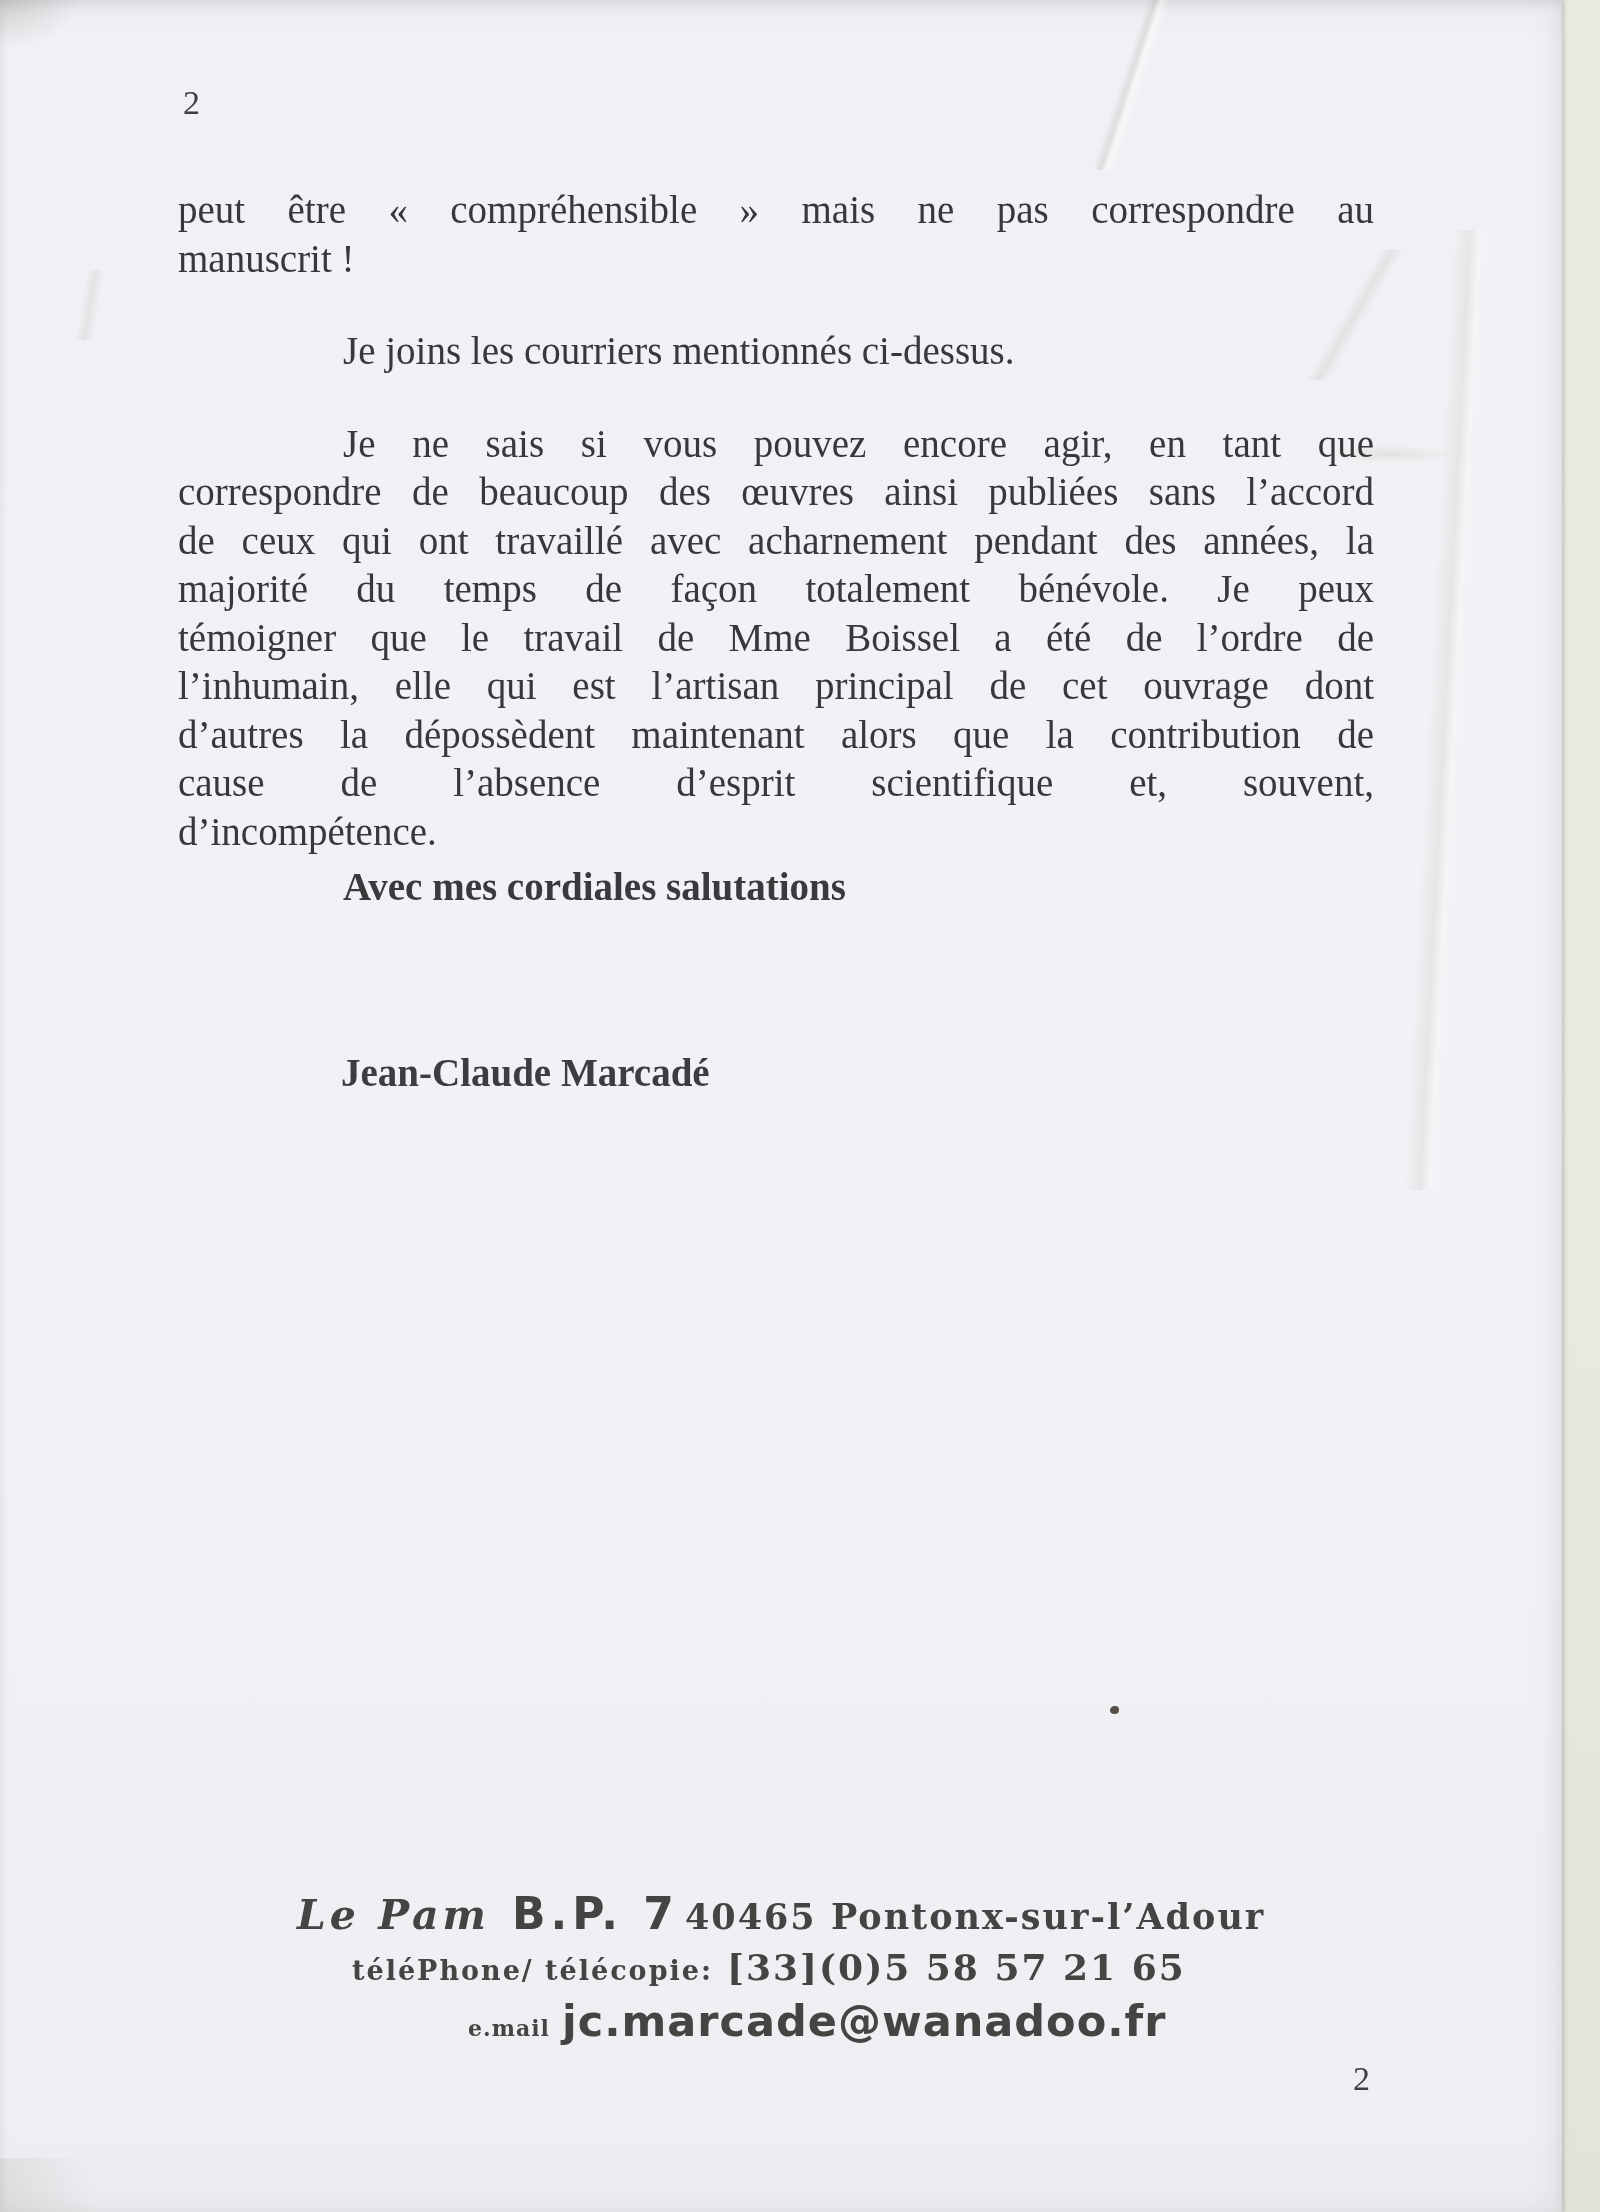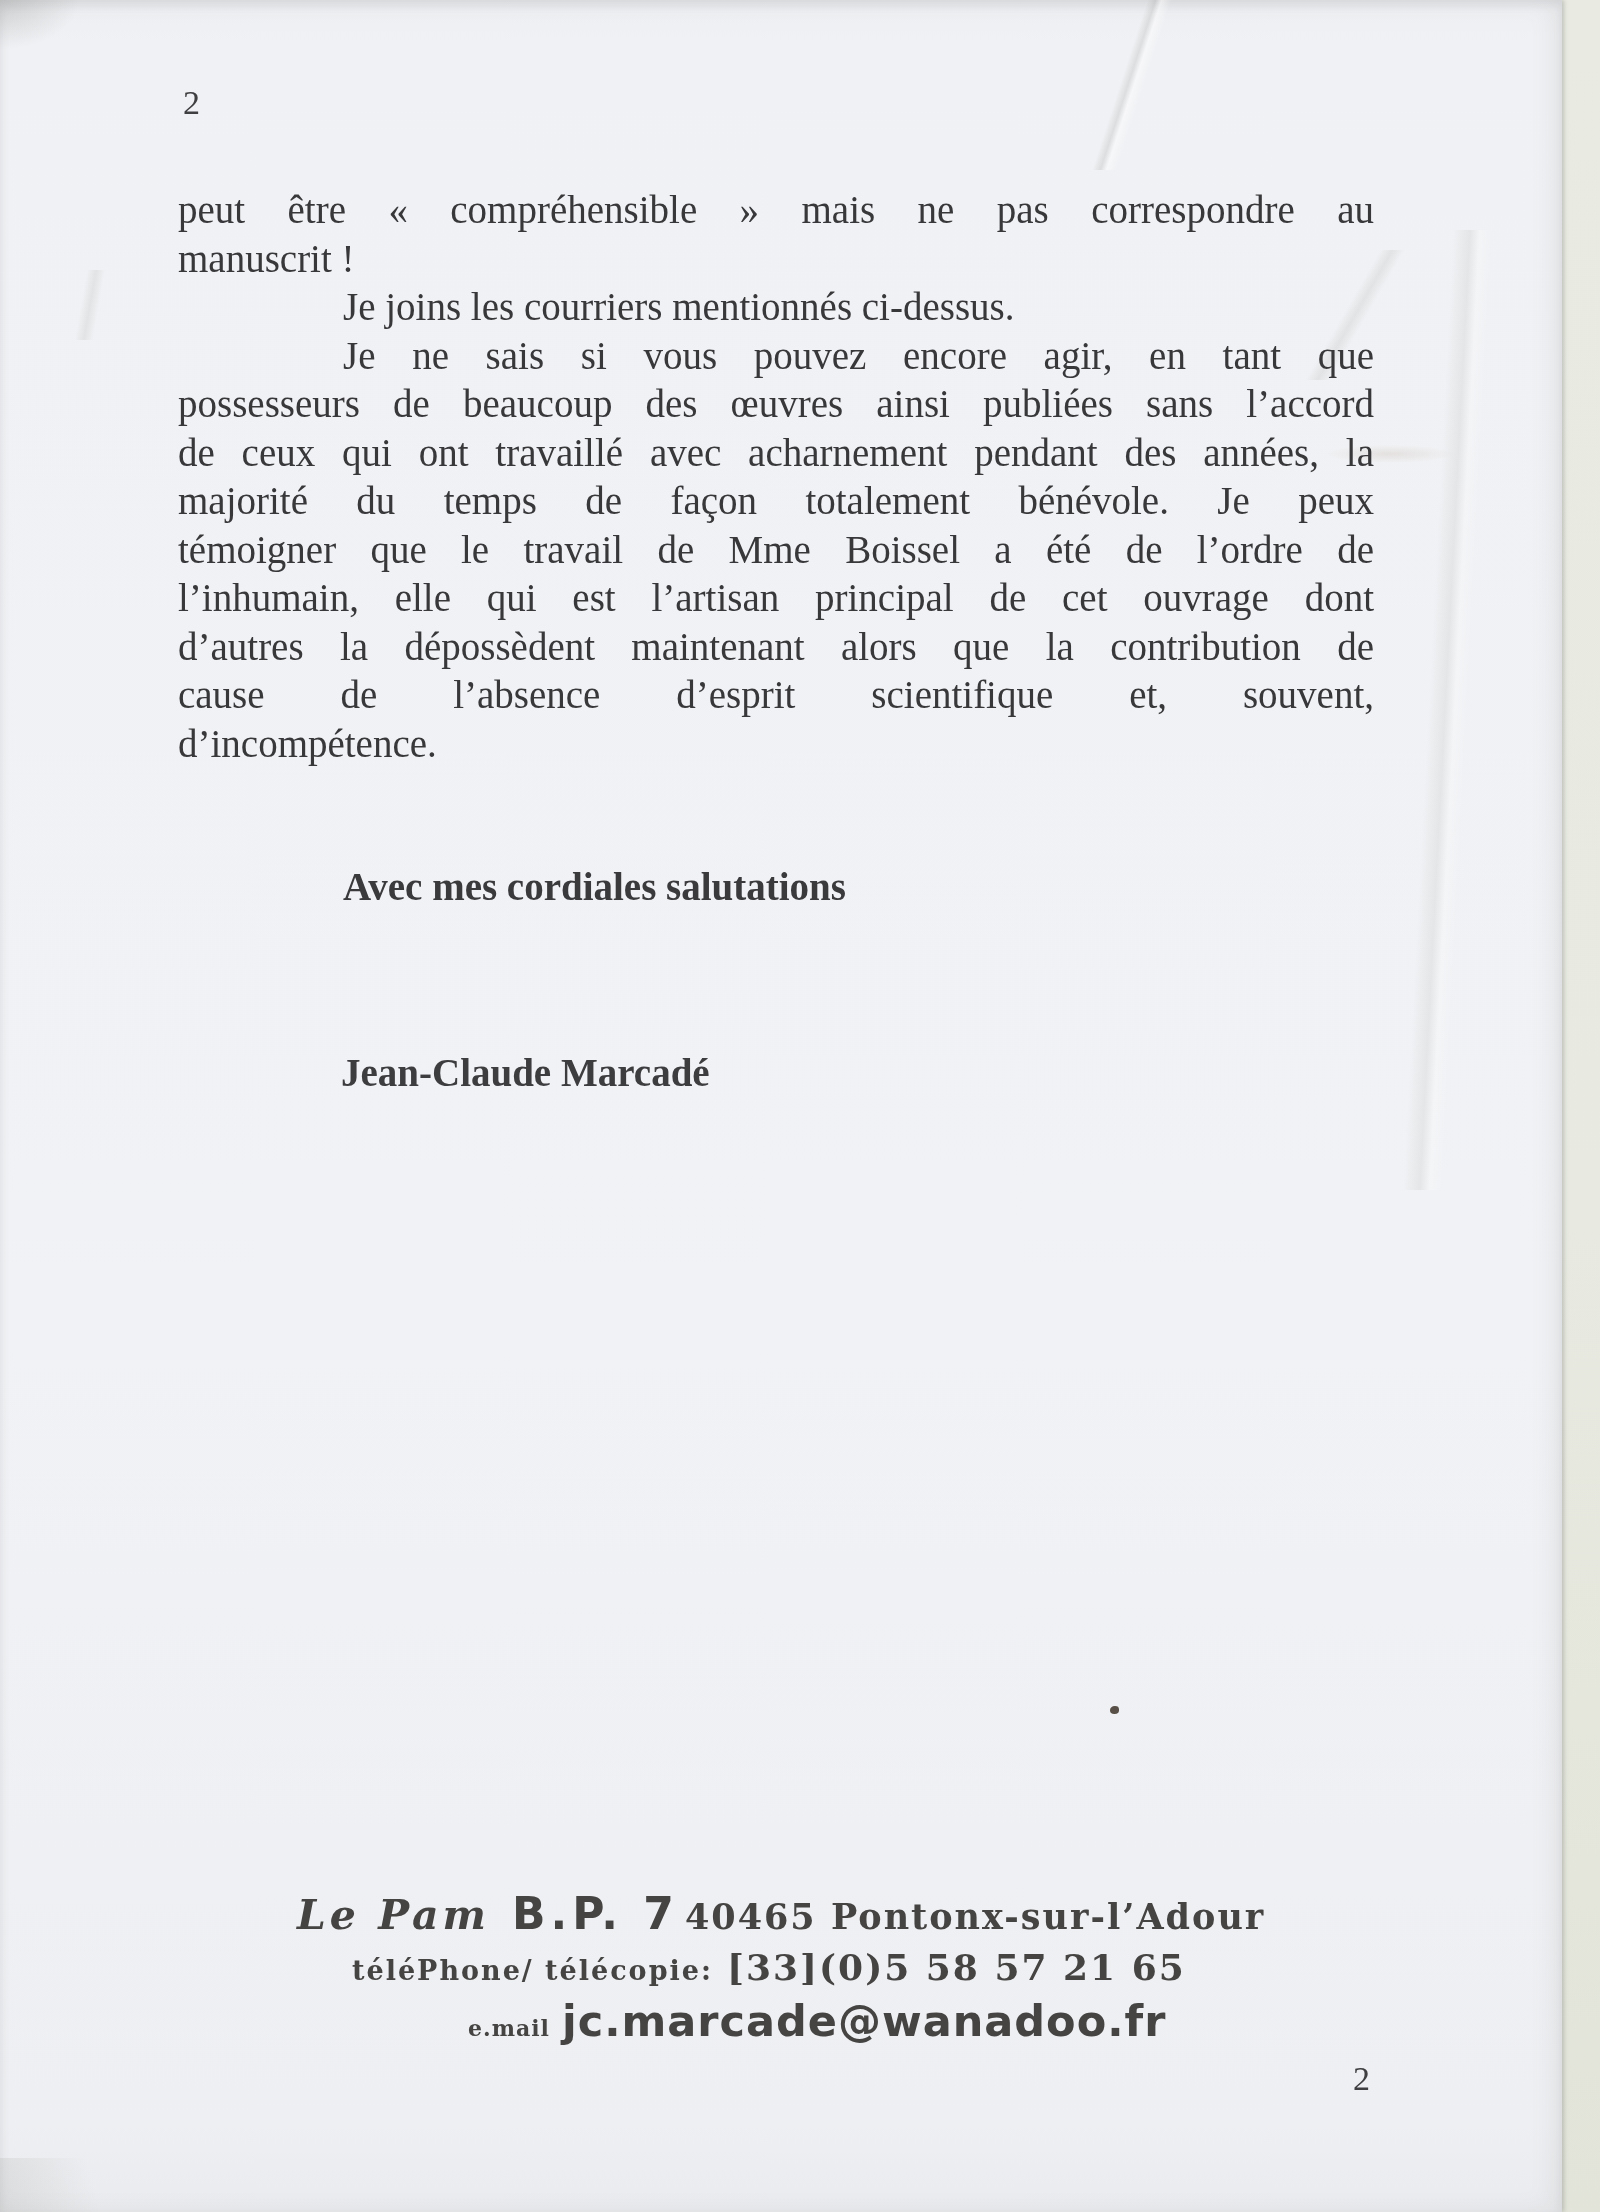--- a/index.html
+++ b/index.html
@@ -40,21 +40,21 @@
   .page-num{position:absolute;font-size:34px;color:#3f3f42;font-weight:400;}
   .page-num.top{left:183px;top:84px;}
   .page-num.bottom{left:1353px;top:2060px;}
 
   .body-text{
     position:absolute;left:178px;top:186px;width:1196px;
     font-size:39px;font-weight:400;color:#38383b;
   }
   .line{line-height:48.5px;white-space:normal;}
   .line.just{text-align:justify;text-align-last:justify;text-justify:inter-word;}
-  .line.ind{padding-left:165px;}
+  .line.ind{padding-left:165px;margin-top:44px;}
 
   .closing{position:absolute;left:343px;top:864px;font-size:39px;font-weight:700;color:#3a3a3d;}
   .signature{position:absolute;left:341px;top:1050px;font-size:39px;font-weight:700;color:#3d3d40;}
 
   .speck{position:absolute;left:1110px;top:1706px;width:9px;height:8px;border-radius:55% 45% 50% 50%;
     background:#4b4238;opacity:.92;}
 
   .footer{position:absolute;left:0;top:0;width:1562px;color:#454443;}
   .f-line{position:absolute;white-space:nowrap;}
   .f1{left:297px;top:1888px;}
@@ -83,21 +83,21 @@
     <div class="smudge"></div>
     <div class="fold-bl"></div>
 
     <div class="page-num top">2</div>
 
     <div class="body-text">
       <div class="line just">peut être « compréhensible » mais ne pas correspondre au</div>
       <div class="line">manuscrit !</div>
       <div class="line ind">Je joins les courriers mentionnés ci-dessus.</div>
       <div class="line ind just">Je ne sais si vous pouvez encore agir, en tant que</div>
-      <div class="line just">possesseurs de beaucoup des œuvres ainsi publiées sans l’accord</div>
+      <div class="line just">correspondre de beaucoup des œuvres ainsi publiées sans l’accord</div>
       <div class="line just">de ceux qui ont travaillé avec acharnement pendant des années, la</div>
       <div class="line just">majorité du temps de façon totalement bénévole. Je peux</div>
       <div class="line just">témoigner que le travail de Mme Boissel a été de l’ordre de</div>
       <div class="line just">l’inhumain, elle qui est l’artisan principal de cet ouvrage dont</div>
       <div class="line just">d’autres la dépossèdent maintenant alors que la contribution de</div>
       <div class="line just">cause de l’absence d’esprit scientifique et, souvent,</div>
       <div class="line">d’incompétence.</div>
     </div>
 
     <div class="closing">Avec mes cordiales salutations</div>

